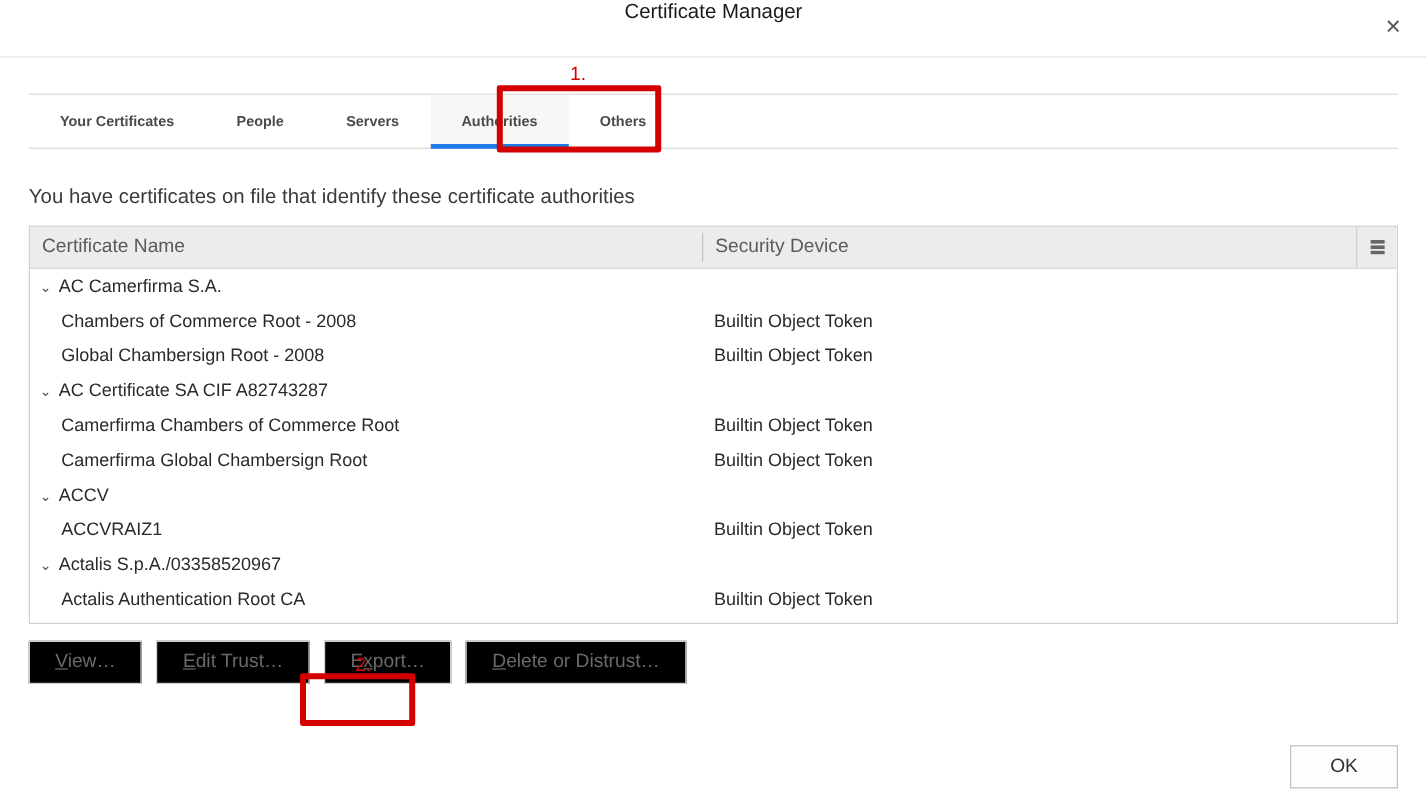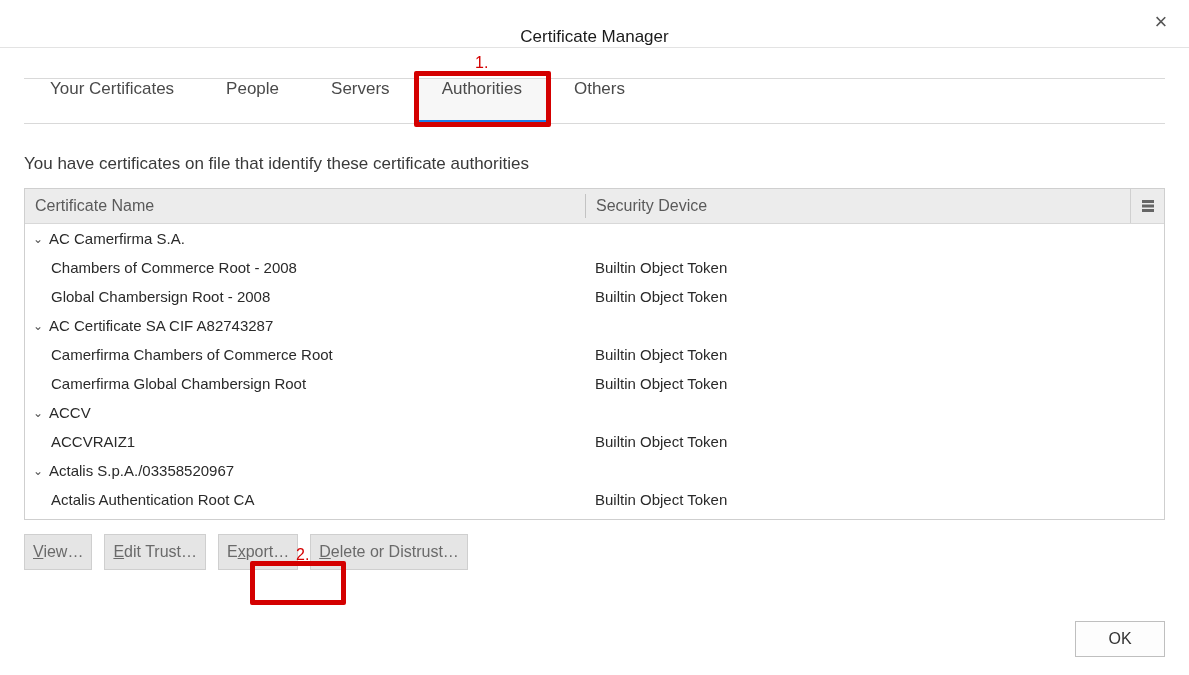--- a/index.html
+++ b/index.html
@@ -15,21 +15,21 @@
   .dialog {
     position: relative;
     width: 100%;
     height: 100%;
   }
   .titlebar {
     height: 48px;
     border-bottom: 1px solid #e3e3e3;
     position: relative;
     display: flex;
-    align-items: flex-end;
+    align-items: flex-start;
     justify-content: center;
   }
   .titlebar .title {
     font-size: 17px;
     color: #1a1a1a;
   }
   .titlebar .close {
     position: absolute;
     right: 14px;
     top: 8px;
@@ -47,25 +47,26 @@
     margin-top: 30px;
     border-top: 1px solid #d9d9d9;
     border-bottom: 1px solid #d9d9d9;
     height: 46px;
     display: flex;
     align-items: stretch;
   }
   .tab {
     padding: 0 26px;
     display: flex;
-    align-items: flex-start;
-    font-size: 17px;
+    align-items: center;
+    font-size: 12px;
     color: #4a4a4a;
     cursor: pointer;
     position: relative;
+    font-weight: bold;
   }
   .tab.active {
     background: #f7f7f7;
   }
   .tab.active::after {
     content: "";
     position: absolute;
     left: 0; right: 0; bottom: -1px;
     height: 4px;
     background: #1f7ce6;
@@ -161,22 +162,22 @@
   .tbody::-webkit-scrollbar-thumb { background: #c2c2c2; }
   .tbody::-webkit-scrollbar-button { height: 17px; background: #f0f0f0; }
 
   .button-row {
     margin-top: 14px;
     display: flex;
     gap: 12px;
   }
   .btn {
     border: 1px solid #cfcfcf;
-    background: #e5e5e5;
-    padding: 8px 8px;
+    background: #000000;
+    padding: 8px 21px;
     font-size: 16px;
     color: #6a6a6a;
     cursor: pointer;
     font-family: inherit;
   }
   .btn .ul { text-decoration: underline; }
   .okrow {
     position: absolute;
     right: 24px;
     bottom: 18px;

